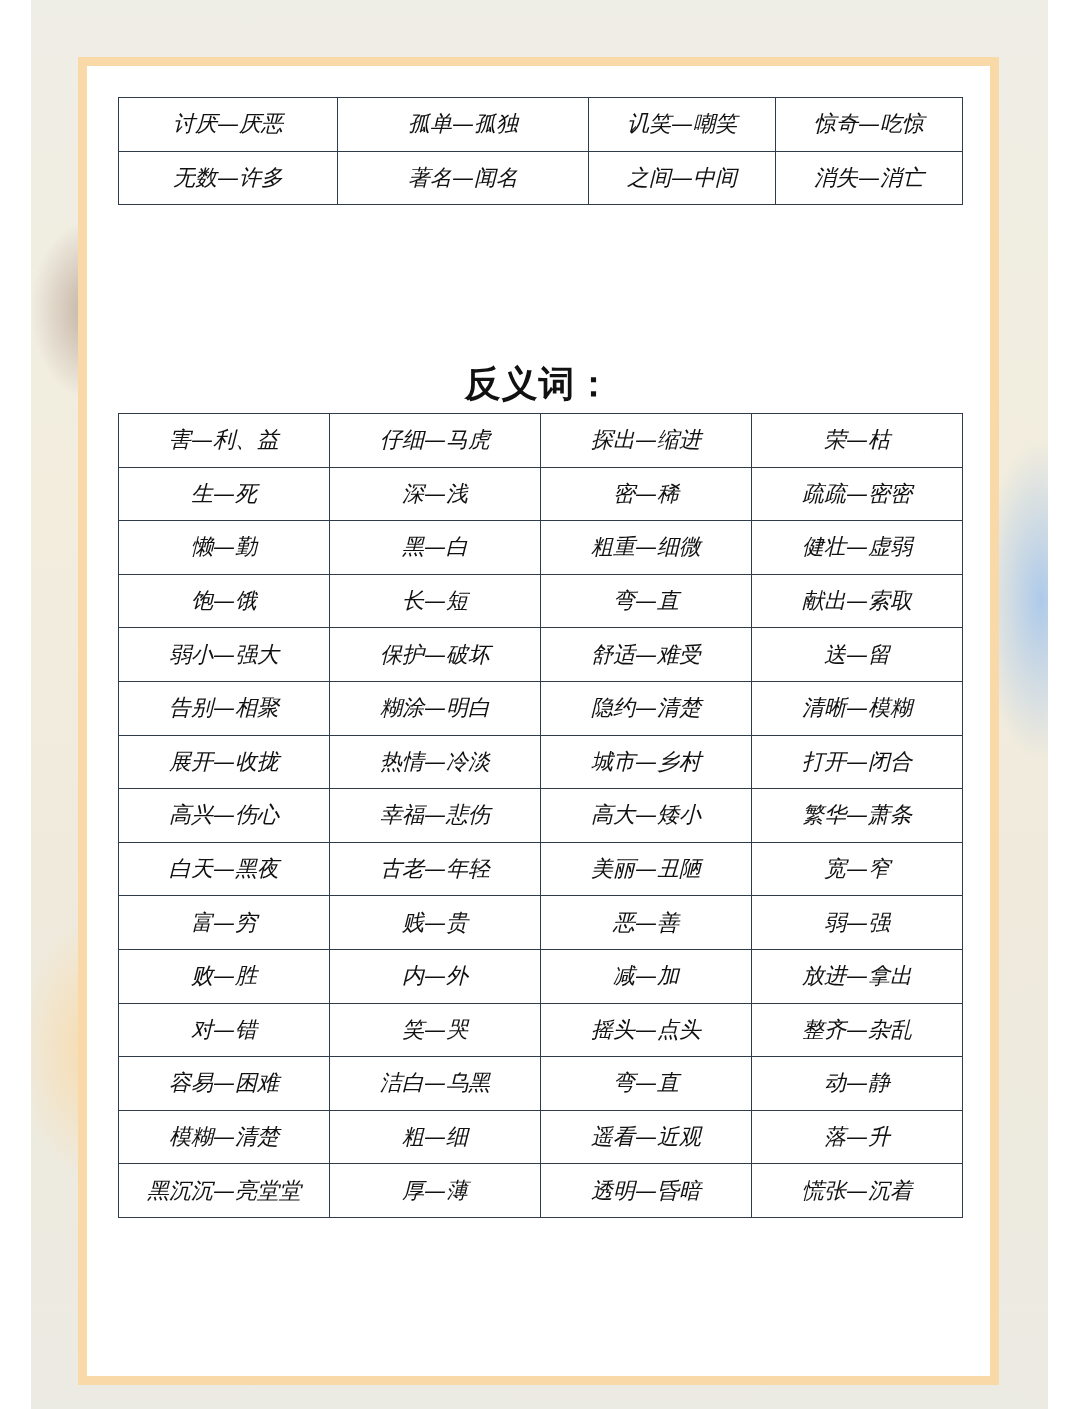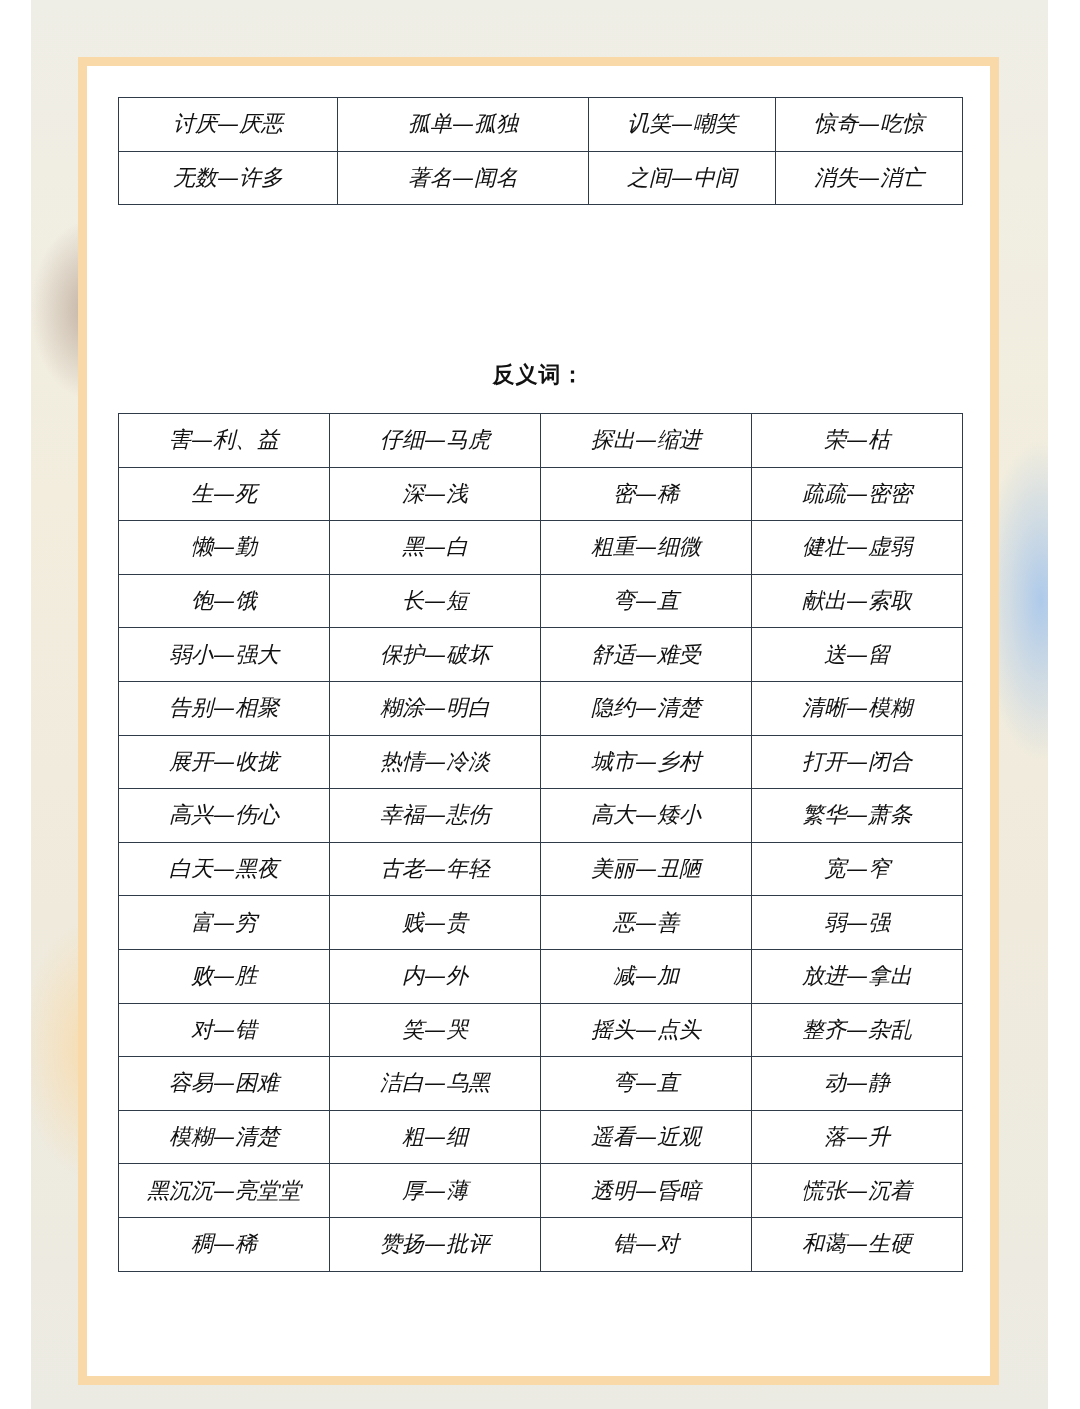--- a/index.html
+++ b/index.html
@@ -62,21 +62,21 @@
       top: 97px;
       width: 844px;
     }
     .syn-table td { height: 52.5px; }
     .section-title {
       position: absolute;
       left: 87px;
       width: 903px;
       top: 360px;
       text-align: center;
-      font-size: 22px;
+      font-size: 36px;
       font-weight: bold;
       color: #111111;
       letter-spacing: 1px;
     }
     .ant-table {
       left: 118px;
       top: 413px;
       width: 844px;
       padding-left: 22px;
     }
@@ -205,20 +205,14 @@
         <td>粗—细</td>
         <td>遥看—近观</td>
         <td>落—升</td>
       </tr>
       <tr>
         <td>黑沉沉—亮堂堂</td>
         <td>厚—薄</td>
         <td>透明—昏暗</td>
         <td>慌张—沉着</td>
       </tr>
-      <tr>
-        <td>稠—稀</td>
-        <td>赞扬—批评</td>
-        <td>错—对</td>
-        <td>和蔼—生硬</td>
-      </tr>
     </tbody>
 </table>
 
 </body></html>

